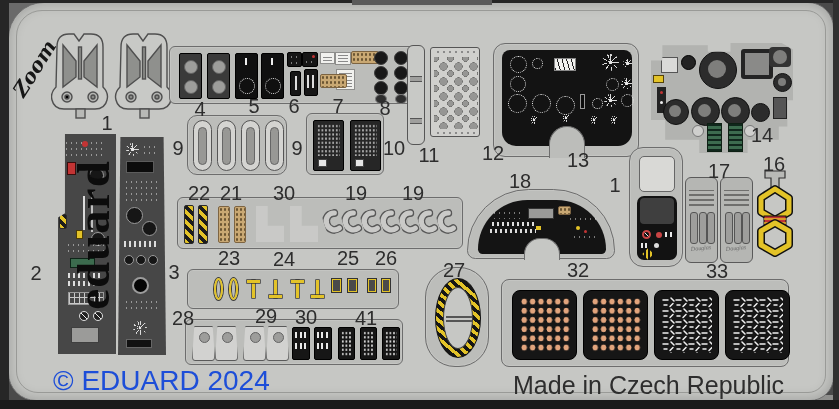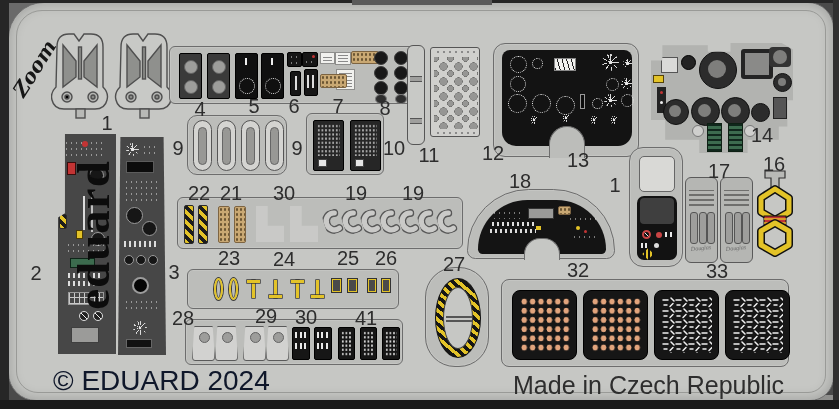--- a/index.html
+++ b/index.html
@@ -45,21 +45,21 @@
         background-color:var(--screen_green);border:1px solid #0e2014;}
   .placard-w{position:absolute;background:#f1f1ee;border:1px solid #8e8e8c;}
   .placard-lines{position:absolute;left:2px;right:2px;top:2px;bottom:2px;
         background:repeating-linear-gradient(0deg,#8a8a8a 0 .9px,rgba(0,0,0,0) .9px 3.2px);}
   #zoomlogo{position:absolute;left:10px;top:46px;width:60px;height:60px;z-index:5;
         transform:rotate(-58deg);font-family:"DejaVu Serif",serif;font-style:italic;font-weight:bold;
         font-size:20px;color:#161616;text-align:center;}
   #eduardlogo{position:absolute;left:-26px;top:205px;width:220px;text-align:center;z-index:5;
         transform:rotate(-90deg);font-family:"Liberation Serif",serif;font-weight:bold;
         font-size:47px;letter-spacing:1px;color:#0c0c0c;}
-  #copyright{position:absolute;left:44px;top:362px;font-size:28px;color:#0f172a;z-index:5;}
+  #copyright{position:absolute;left:44px;top:362px;font-size:28px;color:#1d4ed8;z-index:5;}
   #madein{position:absolute;left:504px;top:368px;font-size:25px;color:#2e2e2e;z-index:5;}
   .hook{position:absolute;transform:rotate(-18deg);}
   .tpiece{position:absolute;}
   .tpiece .v{position:absolute;left:6px;top:2px;width:3px;height:18px;background:var(--brass_yellow);box-shadow:0 0 0 .7px #333;}
   .tpiece .h{position:absolute;width:13px;height:3px;background:var(--brass_yellow);box-shadow:0 0 0 .7px #333;}
 </style>
 </head>
 <body>
 
 <div id="stage">
@@ -522,21 +522,21 @@
         <span class="lbl" style="left: 511px; top: 178px;">18</span>
         <span class="lbl" style="left: 347px; top: 190px;">19</span>
         <span class="lbl" style="left: 404px; top: 190px;">19</span>
         <span class="lbl" style="left: 275px; top: 190px;">30</span>
         <span class="lbl" style="left: 222px; top: 190px;">21</span>
         <span class="lbl" style="left: 190px; top: 190px;">22</span>
         <span class="lbl" style="left: 220px; top: 255px;">23</span>
         <span class="lbl" style="left: 275px; top: 256px;">24</span>
         <span class="lbl" style="left: 339px; top: 255px;">25</span>
         <span class="lbl" style="left: 377px; top: 255px;">26</span>
-        <span class="lbl" style="left: 445px; top: 261px; text-align: center;">27</span>
+        <span class="lbl" style="left: 445px; top: 267px; text-align: center;">27</span>
         <span class="lbl" style="left: 174px; top: 315px;">28</span>
         <span class="lbl" style="left: 257px; top: 313px;">29</span>
         <span class="lbl" style="left: 297px; top: 314px;">30</span>
         <span class="lbl" style="left: 357px; top: 315px;">41</span>
         <span class="lbl" style="left: 569px; top: 267px;">32</span>
         <span class="lbl" style="left: 708px; top: 268px;">33</span>
       </div>
   </div>
 </div>
 

